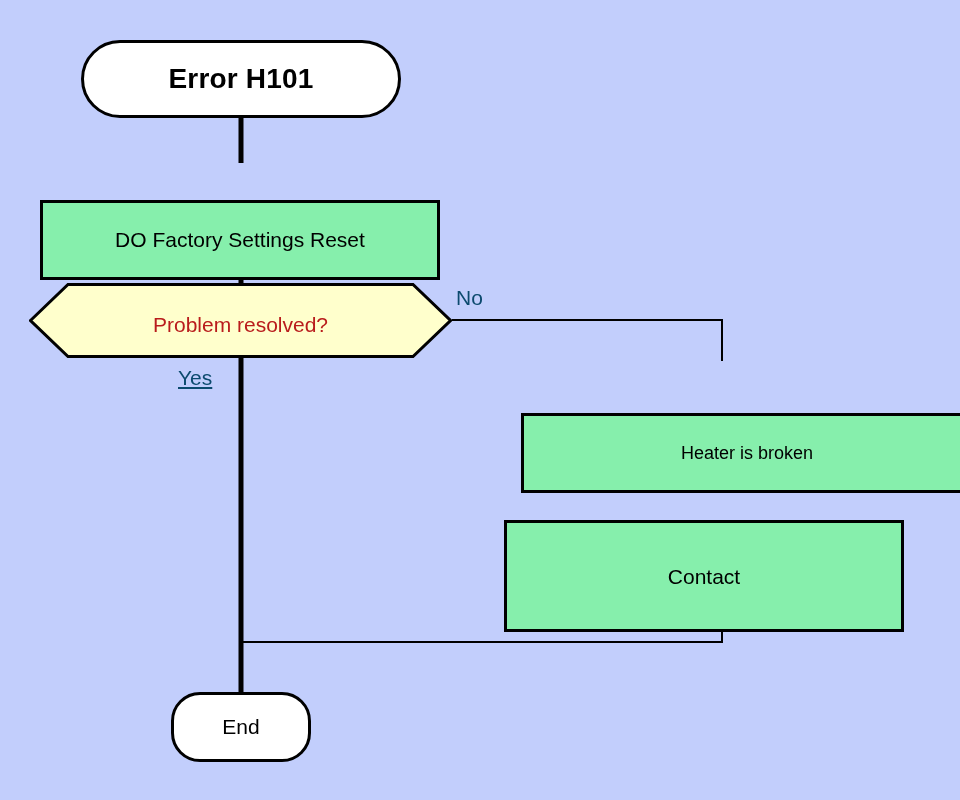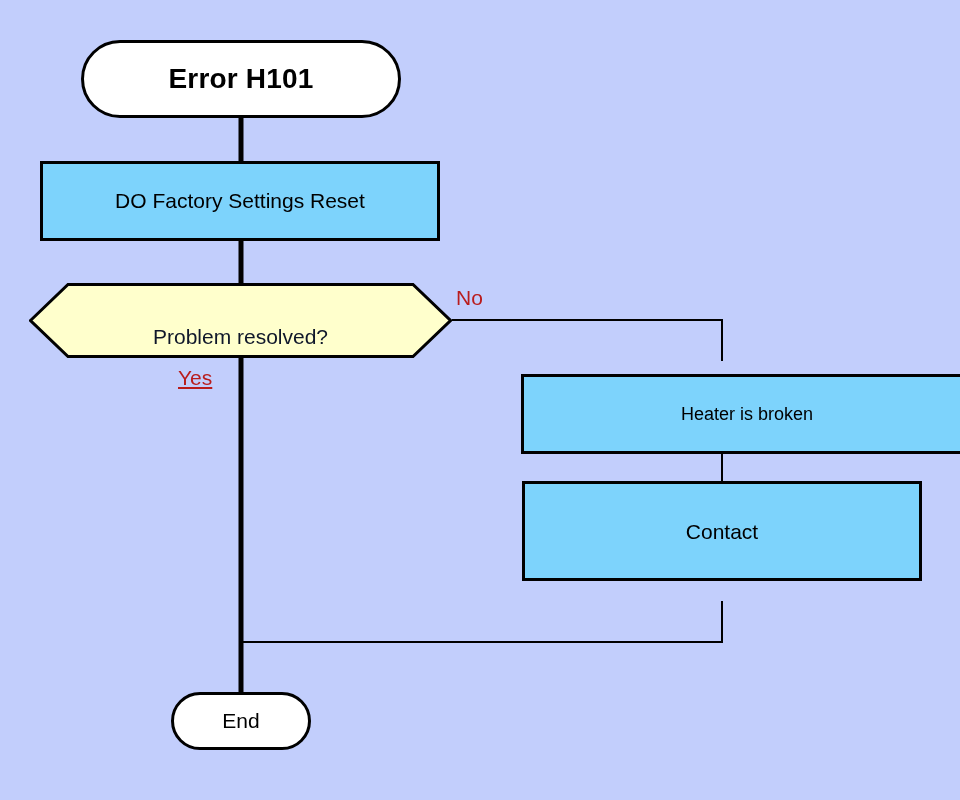--- a/index.html
+++ b/index.html
@@ -34,41 +34,42 @@
     justify-content: center;
     text-align: center;
     color: #000000;
     z-index: 5;
   }
   .stadium {
     background: #ffffff;
     border: 3px solid #000000;
   }
   .rect {
-    background: #7dd3fc;
+    background: #86efac;
     border: 3px solid #000000;
+    margin-top: 39px;
   }
   .hex-wrap {
     position: absolute;
     z-index: 5;
   }
   .hex-label {
     position: absolute;
     left: 0;
-    top: 16px;
+    top: 4px;
     width: 100%;
     height: 100%;
     display: flex;
     align-items: center;
     justify-content: center;
-    color: #0f172a;
+    color: #b91c1c;
   }
   .edge-label {
     position: absolute;
-    color: #b91c1c;
+    color: #0c4a6e;
     font-size: 21px;
     line-height: 21px;
     white-space: nowrap;
     z-index: 6;
   }
 
   
   #node-start {
     left: 81px;
     top: 40px;
@@ -94,32 +95,32 @@
     font-size: 21px;
   }
   #node-heater {
     left: 521px;
     top: 374px;
     width: 452px;
     height: 80px;
     font-size: 18px;
   }
   #node-contact {
-    left: 522px;
+    left: 504px;
     top: 481px;
     width: 400px;
-    height: 100px;
+    height: 112px;
     font-size: 21px;
     line-height: 37px;
   }
   #node-end {
     left: 171px;
     top: 692px;
     width: 140px;
-    height: 58px;
+    height: 70px;
     border-radius: 29px;
     font-size: 21px;
     text-align: right;
   }
   #label-no {
     left: 456px;
     top: 287px;
   }
   #label-yes {
     left: 178px;

